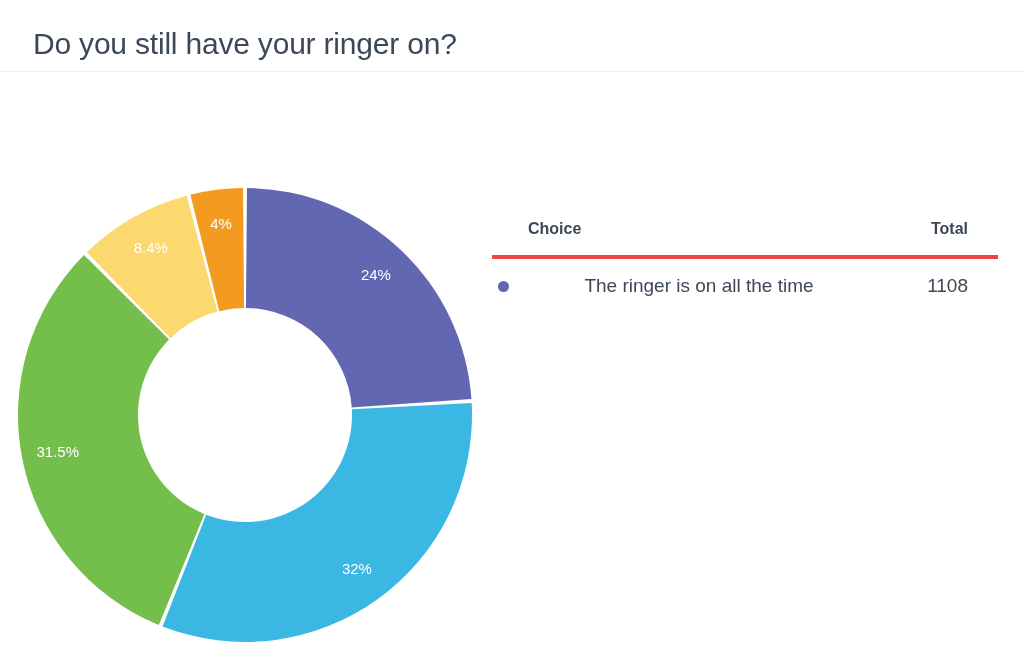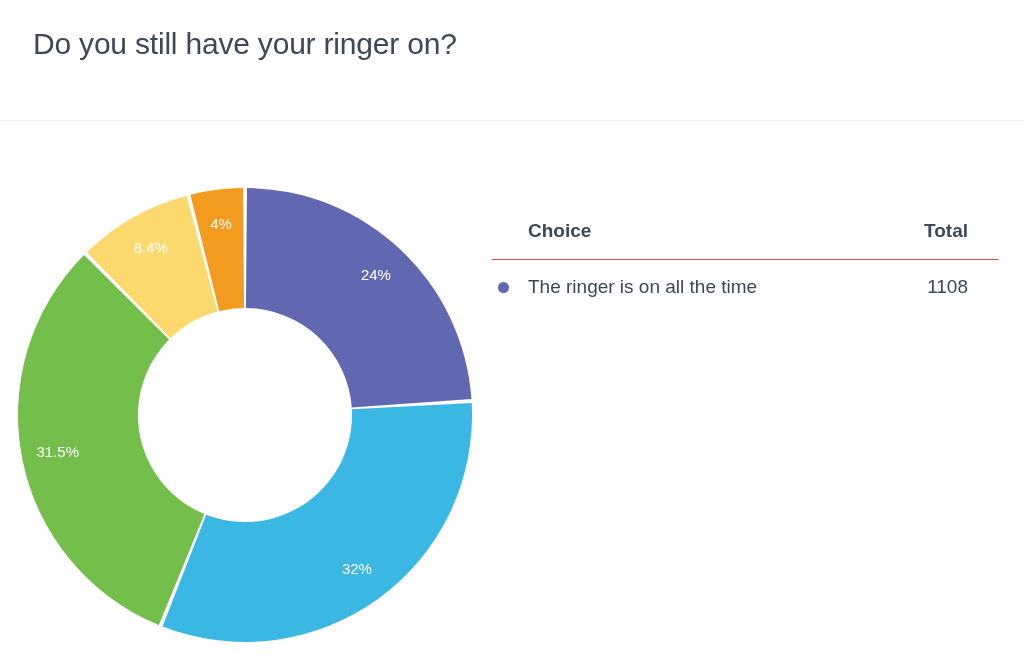--- a/index.html
+++ b/index.html
@@ -14,21 +14,21 @@
     overflow: hidden;
     position: relative;
   }
 
   
   .header {
     position: absolute;
     left: 0;
     top: 0;
     width: 1024px;
-    height: 121px;
+    height: 72px;
     box-sizing: border-box;
     border-bottom: 1px solid #eceef0;
     background: #ffffff;
   }
   .page-title {
     position: absolute;
     left: 33px;
     top: 27px;
     font-size: 30px;
     font-weight: 400;
@@ -72,25 +72,25 @@
     position: absolute;
     left: 492px;
     top: 119px;
     width: 506px;
   }
   .legend-table {
     width: 506px;
     border-collapse: collapse;
   }
   .legend-table th {
-    font-size: 19px;
+    font-size: 16px;
     font-weight: bold;
     color: #3c4858;
     padding: 0 0 17px 0;
-    border-bottom: 1px solid #ef4444;
+    border-bottom: 4px solid #ef4444;
   }
   .th-choice {
     text-align: left;
     padding-left: 36px !important;
   }
   .th-total {
     text-align: right;
     padding-right: 30px !important;
   }
   .legend-table td {
@@ -106,20 +106,21 @@
   }
   .dot {
     display: block;
     width: 11px;
     height: 11px;
     border-radius: 50%;
   }
   .cell-choice {
     padding: 14px 8px 14px 6px !important;
     line-height: 1.42;
+    text-align: center;
   }
   .cell-total {
     text-align: right;
     white-space: nowrap;
     padding-right: 30px !important;
     width: 90px;
   }
 </style>
 </head>
 <body>

